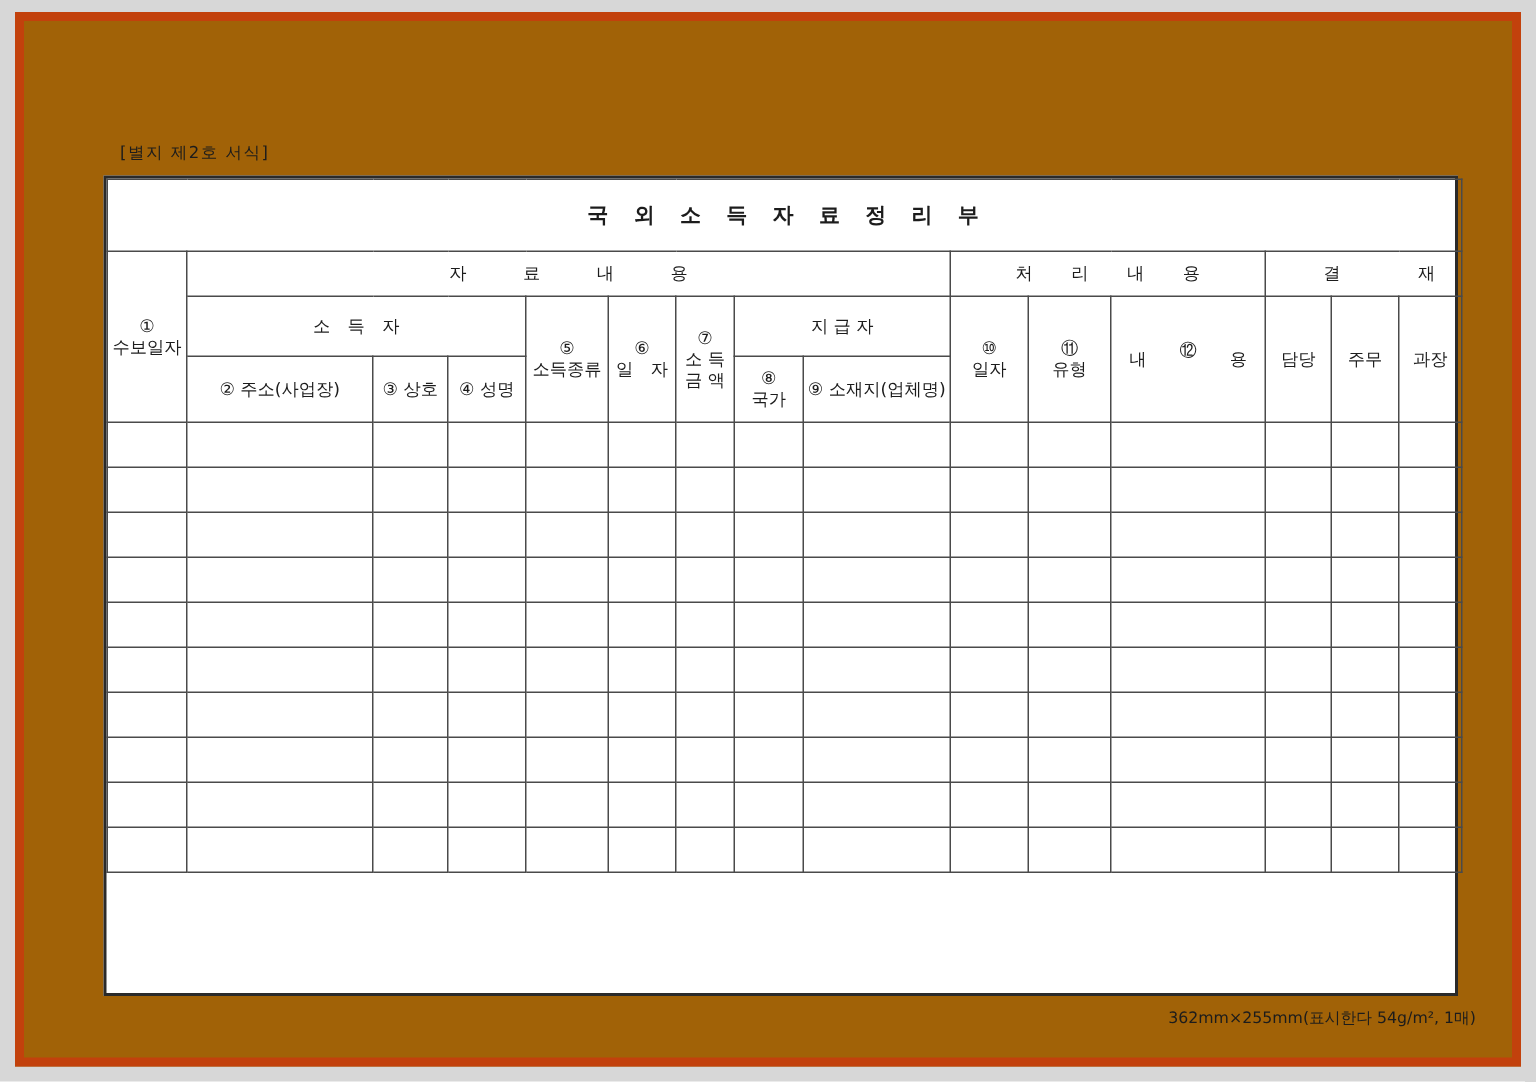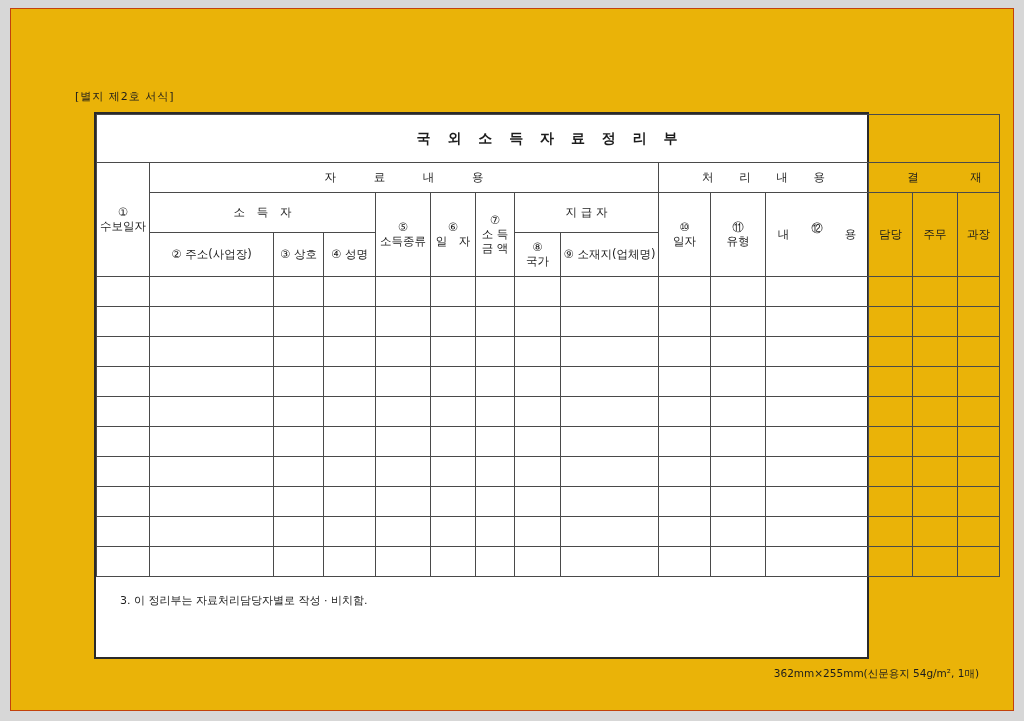--- a/index.html
+++ b/index.html
@@ -6,28 +6,28 @@
   html,body { width:1024px; height:721px; }
   body {
     background:#d7d7d7;
     font-family:"DejaVu Sans", sans-serif;
     color:#1c1c1c;
     position:relative;
     overflow:hidden;
   }
   .sheet {
     position:absolute; left:10px; top:8px; width:1004px; height:703px;
-    background:#eab308; border:1px solid #c2410c;
+    background:#a16207; border:6px solid #c2410c;
   }
   .form-label {
     position:absolute; left:64px; top:80px;
     font-size:11px; letter-spacing:1px;
   }
   .table-wrap {
-    position:absolute; left:83px; top:103px; width:775px;
+    position:absolute; left:53px; top:103px; width:903px;
     border:2px solid #2a2a2a; background:#fff;
   }
   table { border-collapse:collapse; table-layout:fixed; width:100%; }
   td, th {
     border:1px solid #4a4a4a;
     font-weight:normal; font-size:11.5px;
     text-align:center; vertical-align:middle;
     padding:0; overflow:hidden;
   }
   .title-row td { height:48px; border-bottom:1px solid #4a4a4a; }
@@ -329,19 +329,18 @@
             <td></td>
             <td></td>
             <td></td>
             <td></td>
             <td></td>
           </tr>
         </tbody>
     </table>
 
     <div class="notes">
-      <div class="n-indent">3. 이 정리부는 자료처리담당자별로 작성 · 비치함.</div>
     </div>
   </div>
 
-  <div class="paper-spec">362mm×255mm(신문용지 54g/m², 1매)</div>
+  <div class="paper-spec">362mm×255mm(표시한다 54g/m², 1매)</div>
 
 </div>
 
 </body></html>

